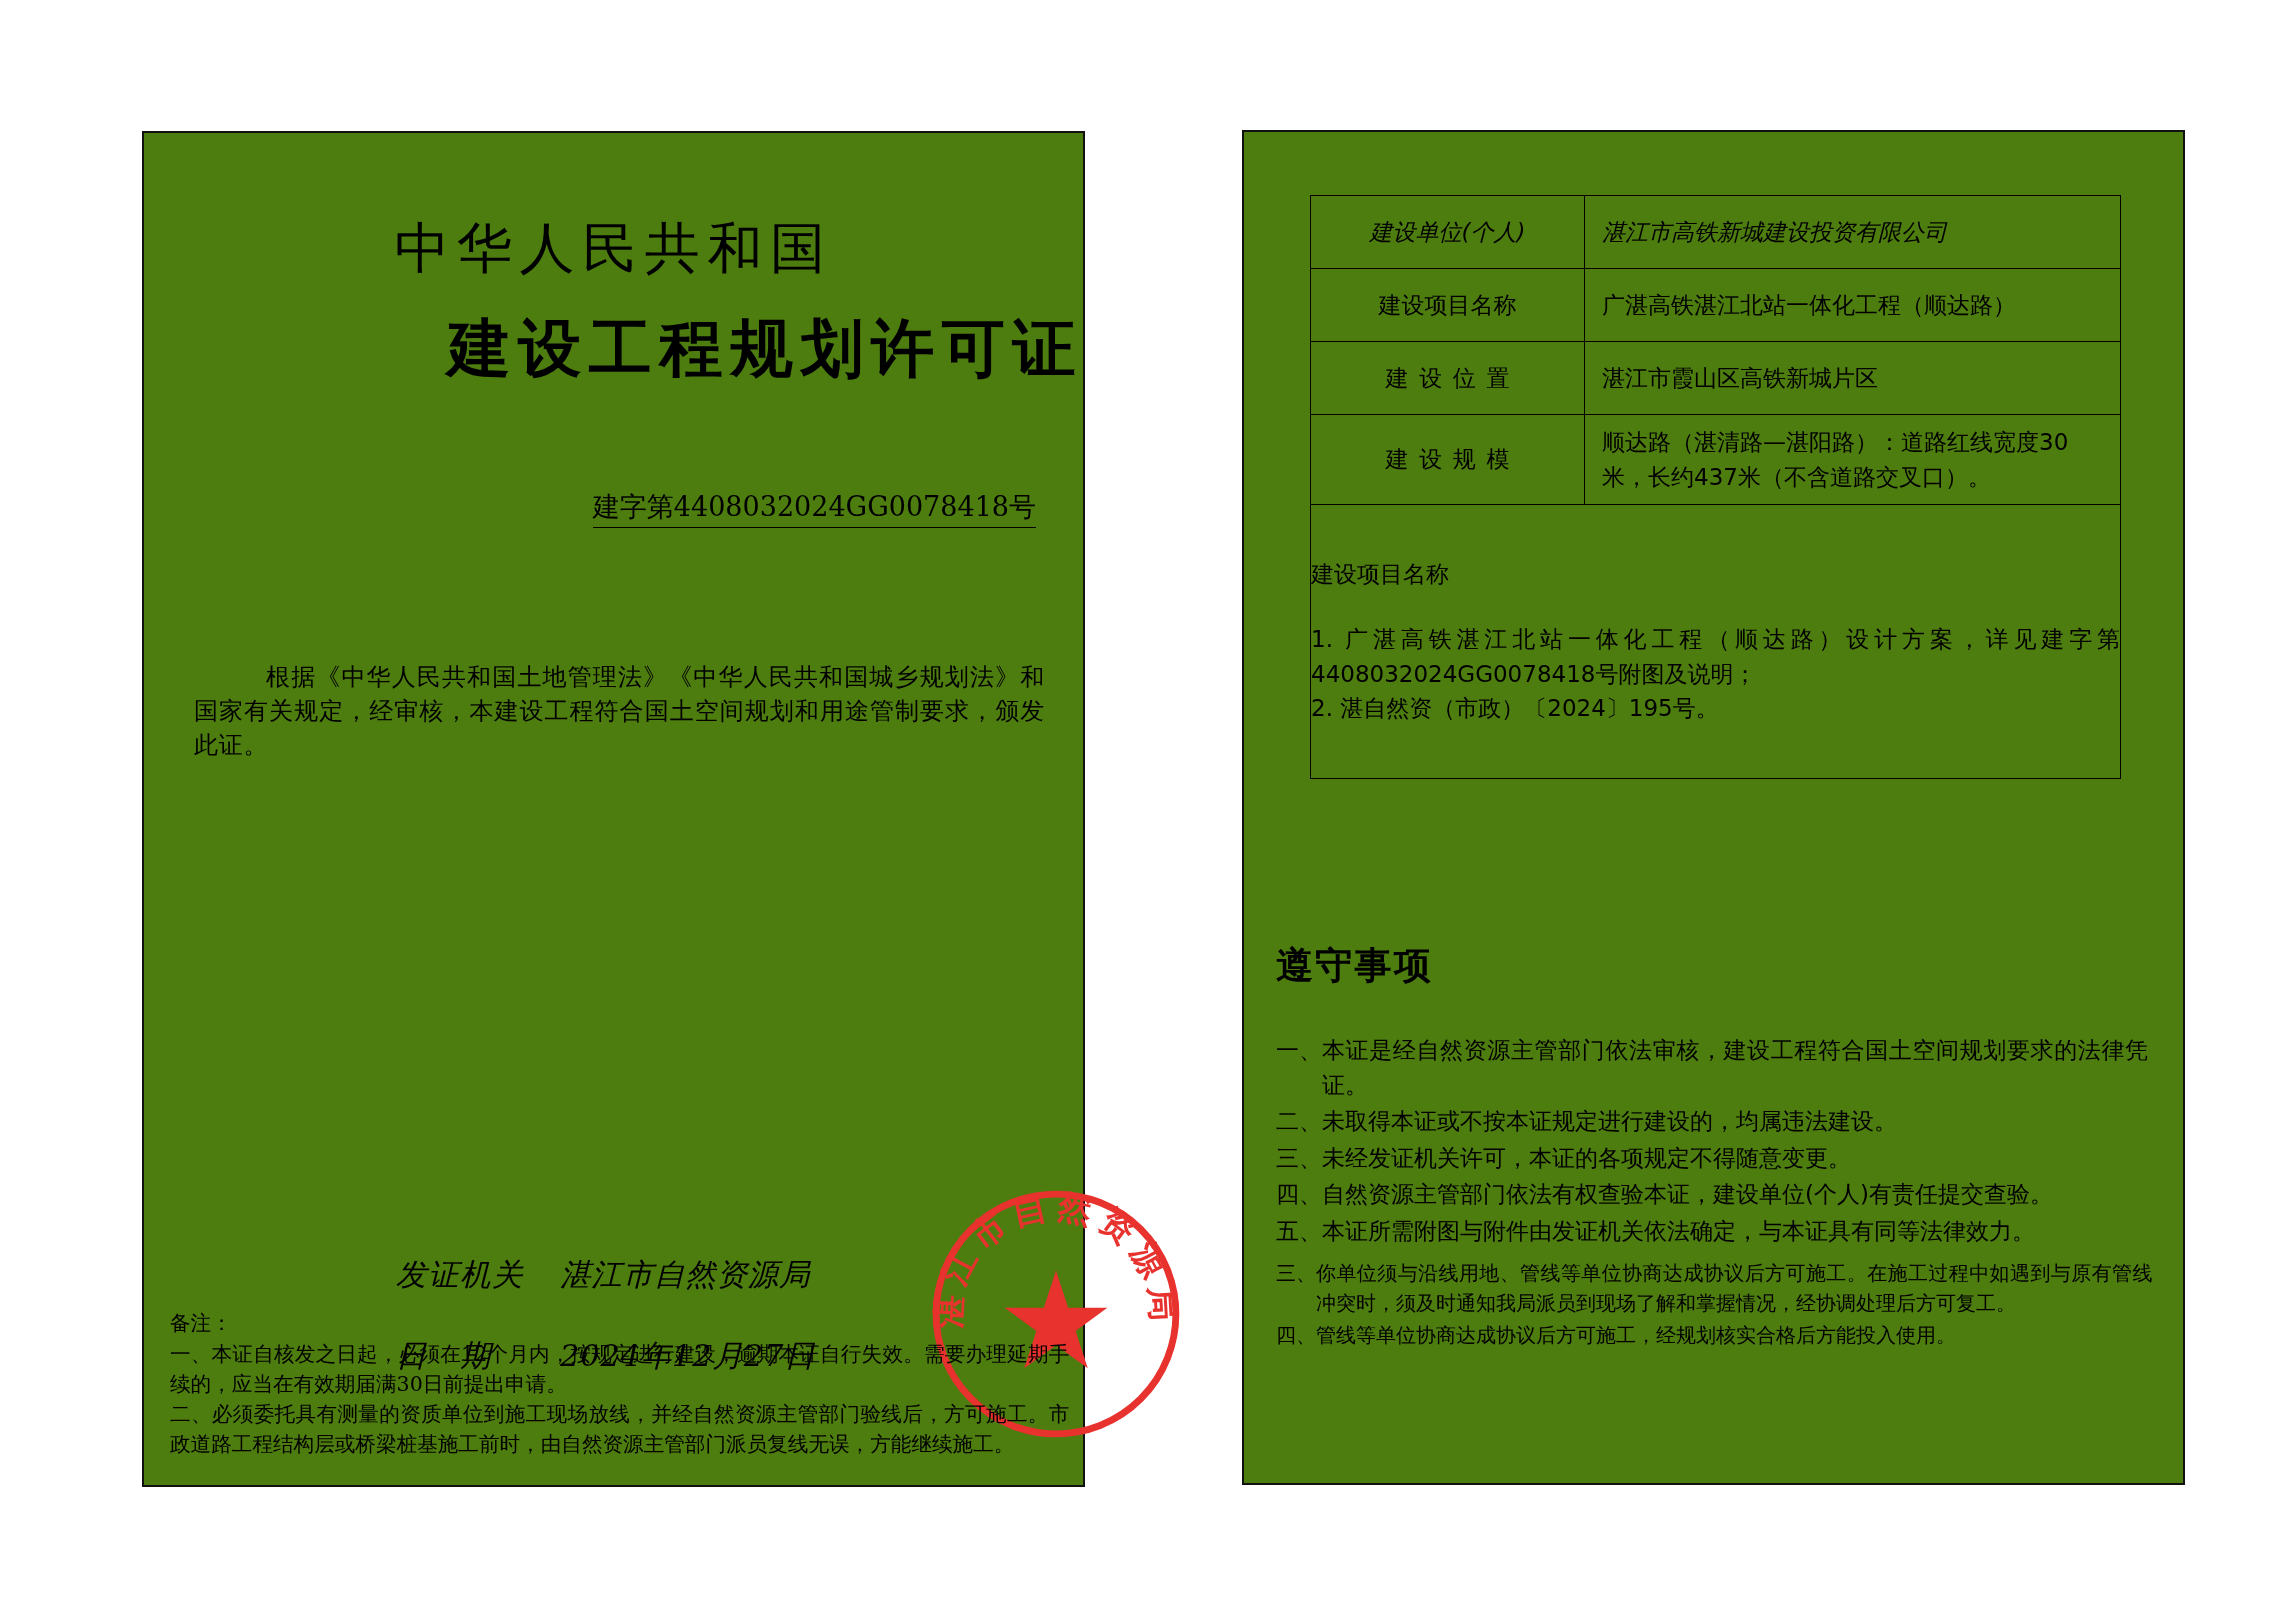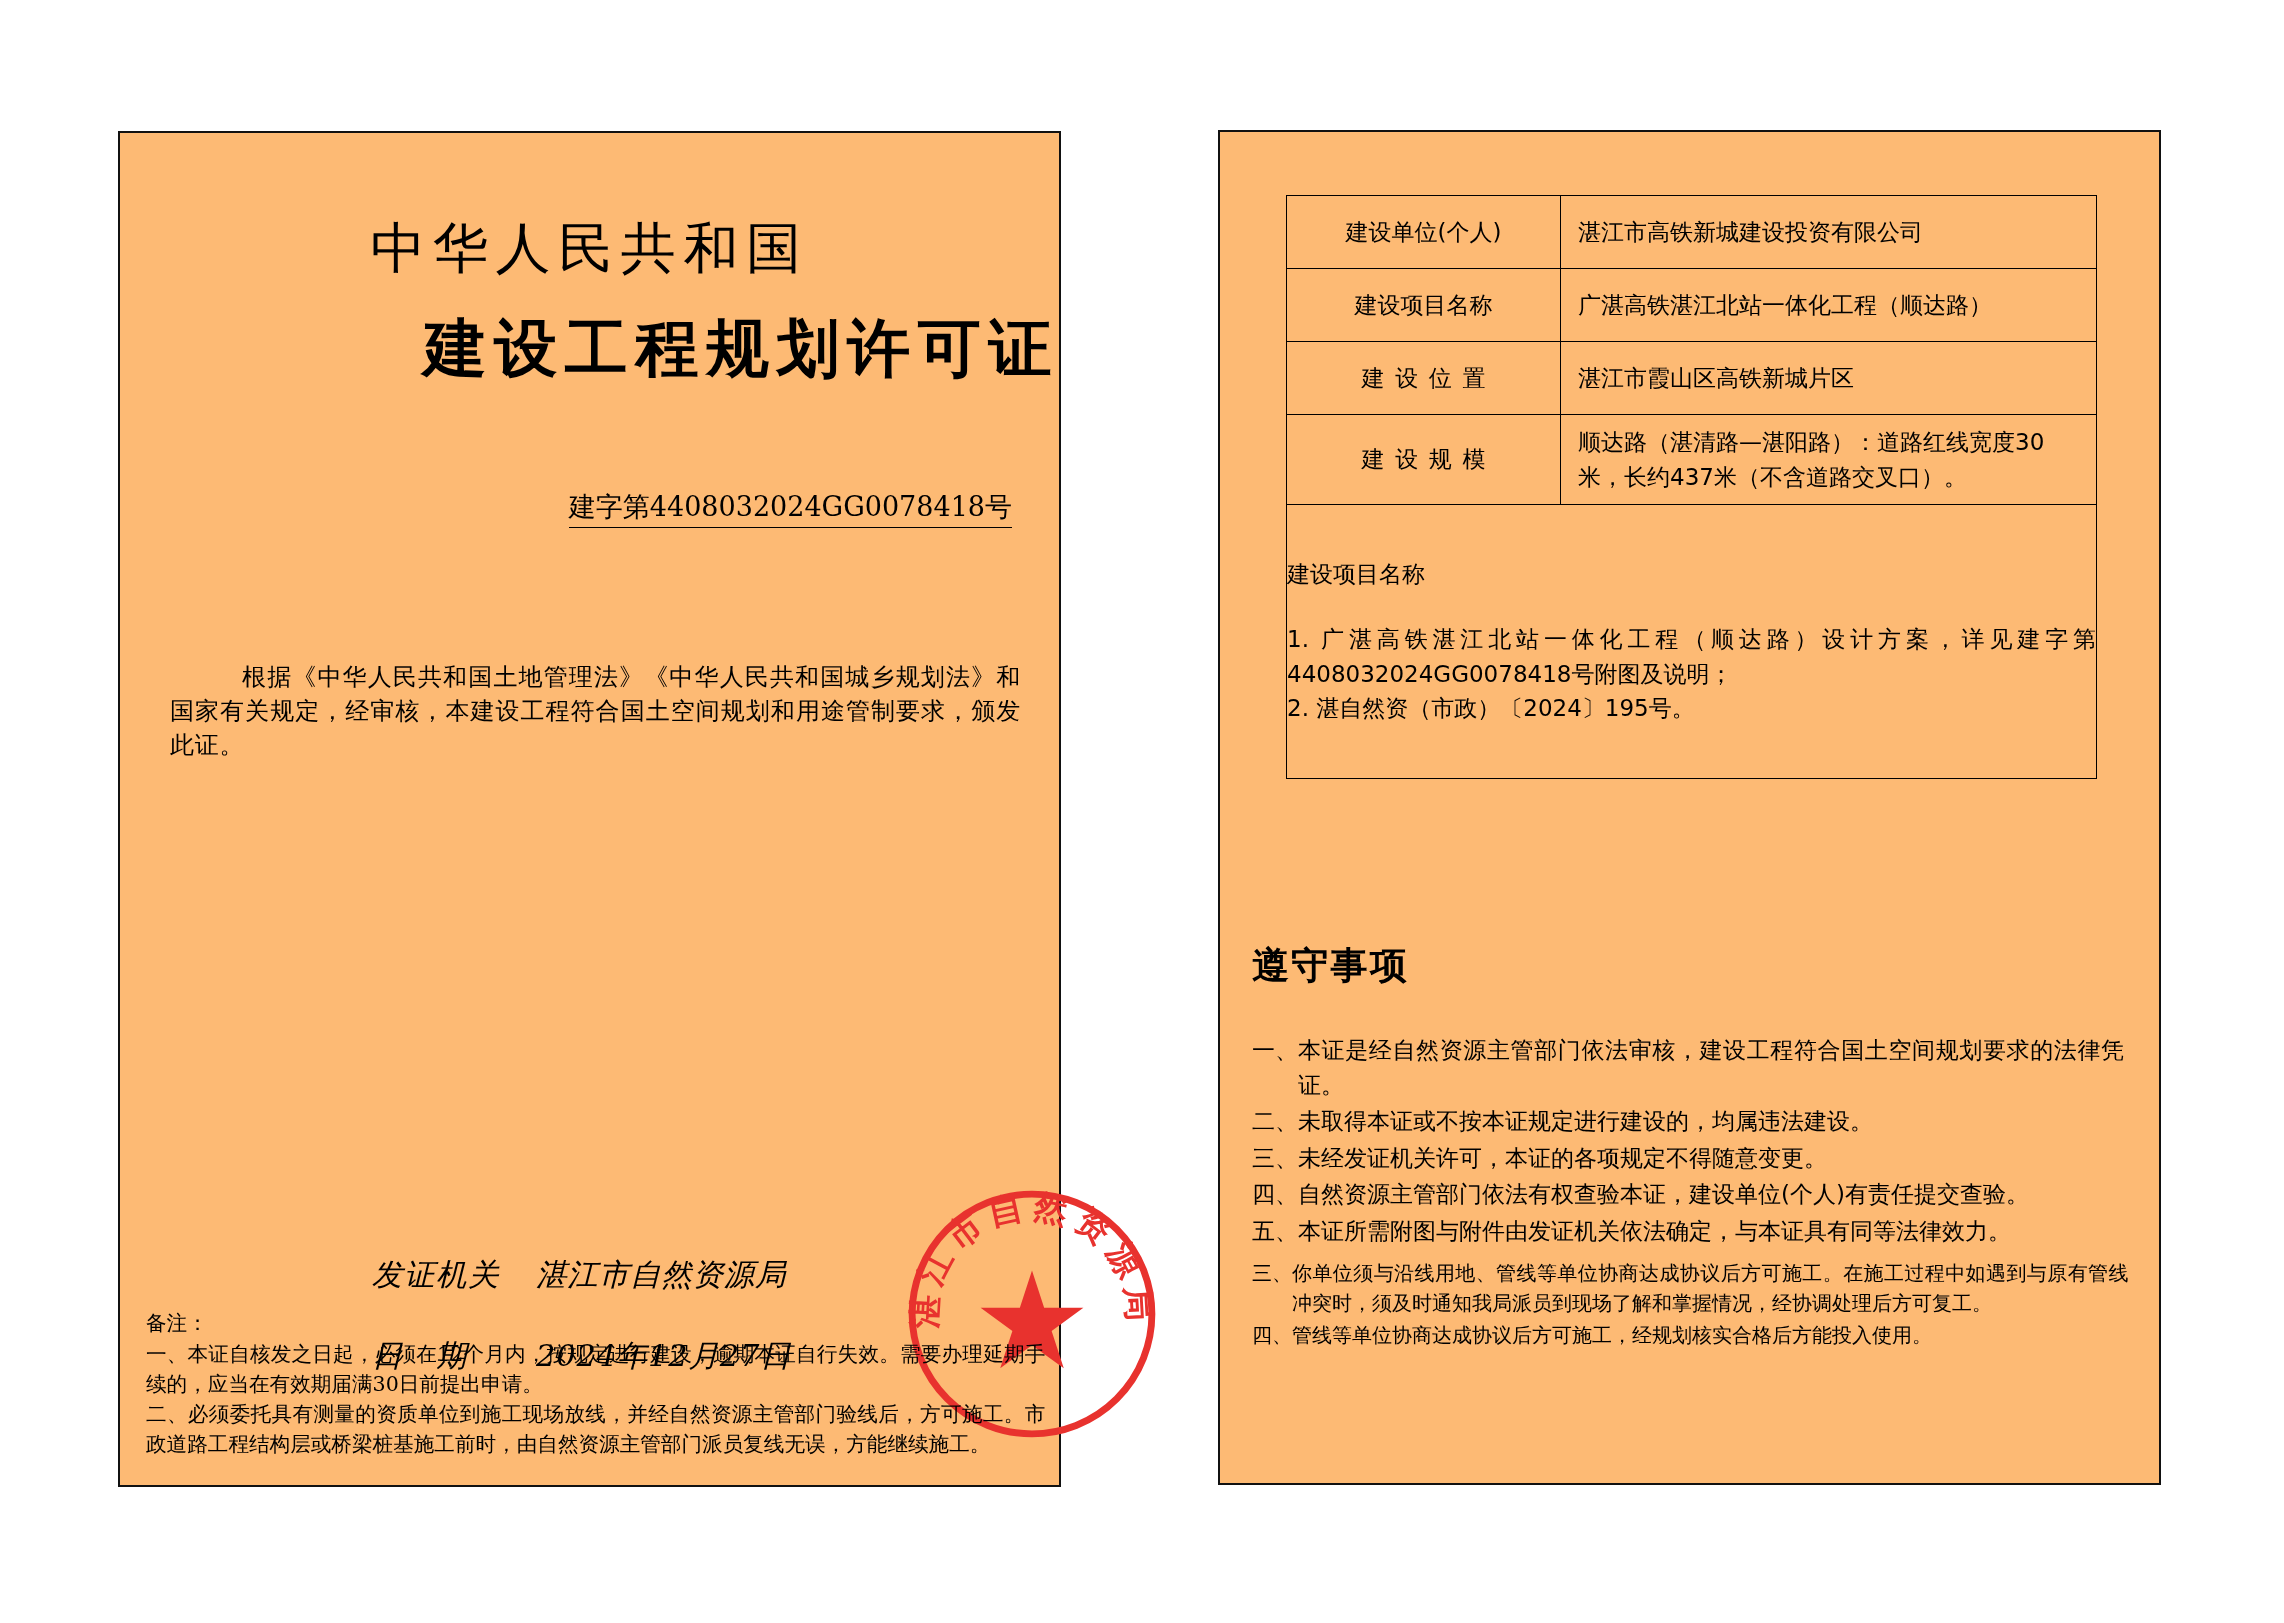--- a/index.html
+++ b/index.html
@@ -12,23 +12,24 @@
     height: 1624px;
     position: relative;
     font-family: "DejaVu Serif", "Liberation Serif", serif;
     color: #000000;
     overflow: hidden;
   }
 
   
   .page {
     position: absolute;
-    background: #fdba74;
+    background: #4d7c0f;
     border: 2.3px solid #111111;
     box-sizing: border-box;
+    margin-left: 24px;
   }
   #left-page  { left: 118px; top: 131px; width: 943px; height: 1356px; }
   #right-page { left: 1218px; top: 130px; width: 943px; height: 1355px; }
 
   
   .national-title {
     position: absolute;
     left: 0; right: 0; top: 79px;
     text-align: center;
     font-family: "DejaVu Serif", "Liberation Serif", serif;
@@ -135,21 +136,21 @@
     width: 273px;
     text-align: center;
     white-space: nowrap;
   }
   #info-table td.k.wide { letter-spacing: 10.7px; text-indent: 10.7px; }
   #info-table td.v {
     padding-left: 17px;
     padding-right: 10.7px;
     line-height: 1.5;
   }
-  .row-h1 { height: 73px; }
+  .row-h1 { height: 73px; font-style: italic; }
   .row-h2 { height: 73px; }
   .row-h3 { height: 73px; }
   .row-h4 { height: 90px; }
   #attach-cell {
     height: 258px;
     vertical-align: top;
     padding: 13.7px 17px 0 17px;
     line-height: 1.5;
   }
   #attach-cell .att-title { margin-bottom: 30.5px; }

